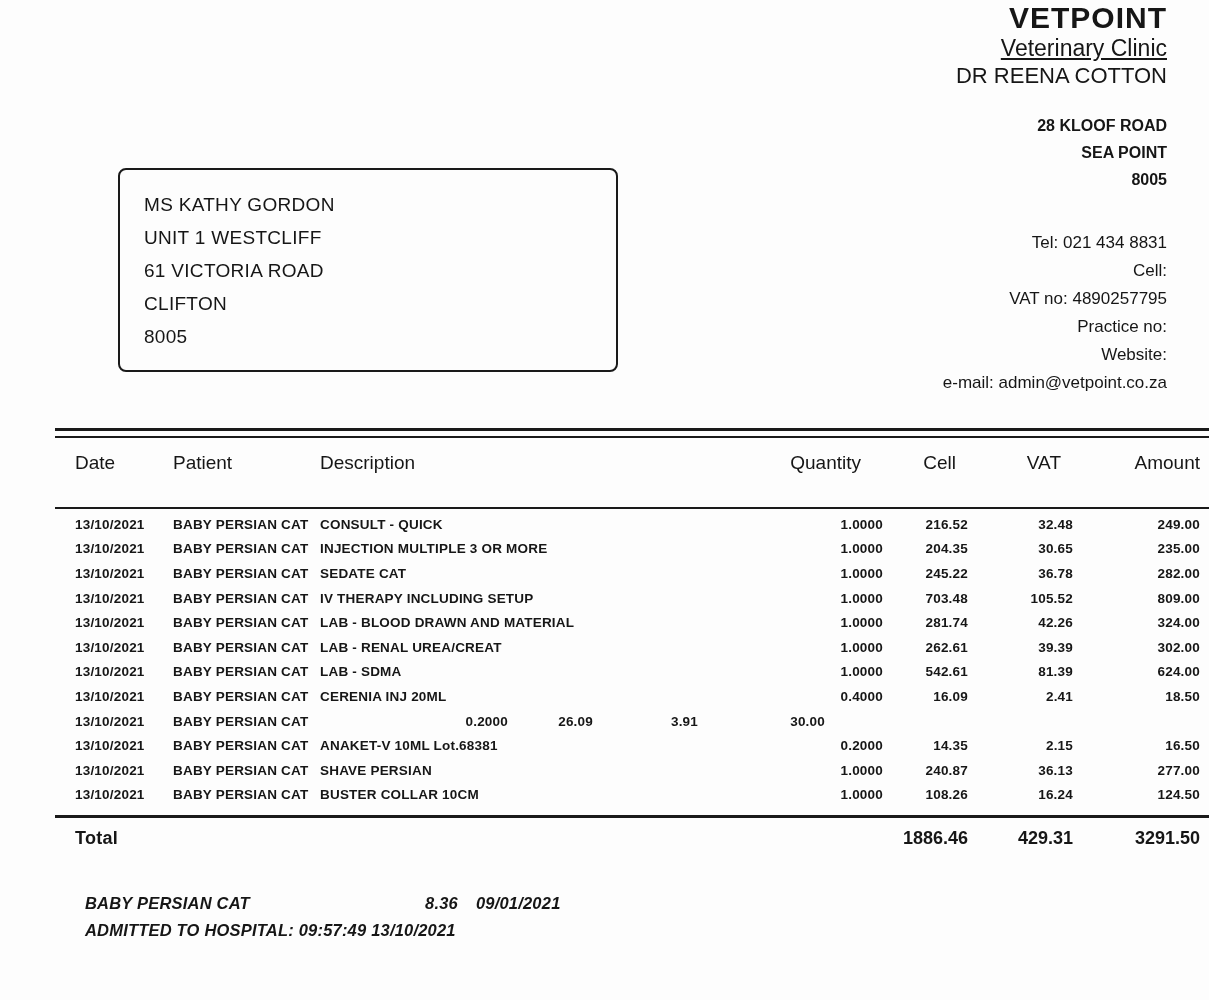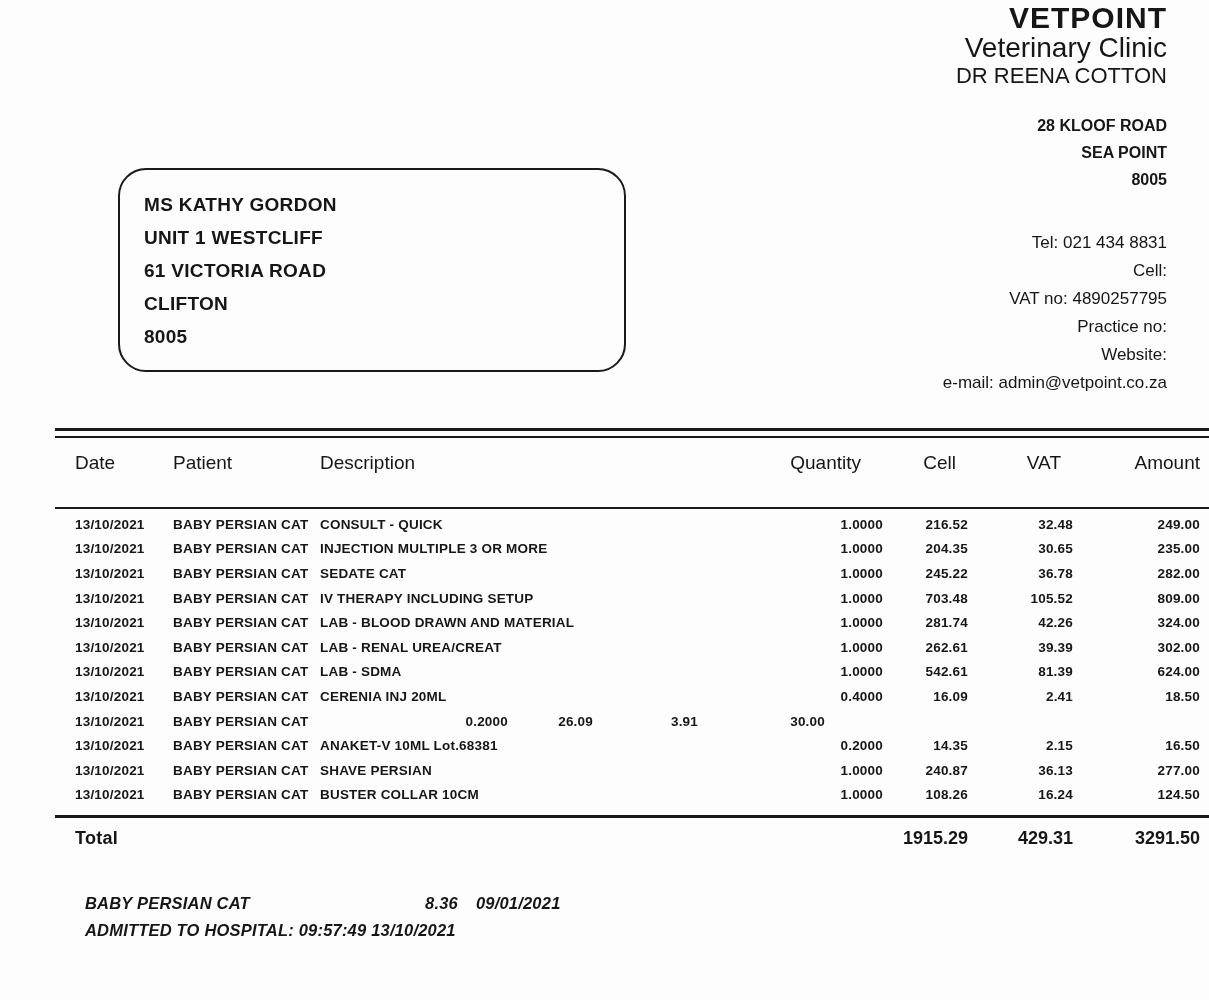--- a/index.html
+++ b/index.html
@@ -7,32 +7,32 @@
     width:1209px;height:1000px;position:relative;overflow:hidden;
     background:#fdfdfd;color:#161616;
     font-family:"Liberation Sans","DejaVu Sans",sans-serif;
     -webkit-font-smoothing:antialiased;
   }
   .doc{position:absolute;inset:0;margin-left:33px;}
 
   
   .clinic-header{position:absolute;top:2px;right:42px;text-align:right;}
   .clinic-name{font-size:30px;font-weight:bold;letter-spacing:1px;line-height:32px;}
-  .clinic-sub{font-size:28px;line-height:28px;}
+  .clinic-sub{font-size:23px;line-height:28px;text-decoration:underline;}
   .clinic-doctor{font-size:22px;line-height:27px;}
 
   .clinic-address{position:absolute;top:112px;right:42px;text-align:right;
     font-size:16px;font-weight:600;line-height:27px;}
 
   .clinic-contact{position:absolute;top:229px;right:42px;text-align:right;
     font-size:17px;line-height:28px;}
 
   
   .client-box{position:absolute;left:85px;top:168px;width:466px;height:182px;
-    border:2.5px solid #1a1a1a;border-radius:28px;padding:18px 14px 0 24px;font-weight:bold;}
+    border:2.5px solid #1a1a1a;border-radius:8px;padding:18px 6px 0 24px;}
   .client-box div{font-size:19px;line-height:33px;letter-spacing:.3px;}
 
   
   .inv{position:absolute;left:22px;top:428px;width:1164px;}
   .rule{background:#1a1a1a;height:2px;width:100%;}
   .rule.thick{height:3px;}
   .rule.gap{margin-top:5px;}
 
   .hdr-row{display:flex;align-items:flex-start;height:46px;margin-top:14px;margin-bottom:9px;
     font-size:19px;}
@@ -219,21 +219,21 @@
       </div>
     </div>
 
     <div class="rule thick" style="margin-top:8px;"></div>
 
     <div class="total-row">
       <div class="c-label">Total</div>
       <div class="c-patient"></div>
       <div class="c-desc"></div>
       <div class="c-qty"></div>
-      <div class="c-excl">1915.29</div>
+      <div class="c-excl">1886.46</div>
       <div class="c-vat">429.31</div>
       <div class="c-amt">3291.50</div>
     </div>
   </div>
 
   <div class="footer-notes">
     <div class="fn-line1">
       <span class="fn-name">BABY PERSIAN CAT</span><span class="fn-weight">8.36</span><span class="fn-date">09/01/2021</span>
     </div>
     <div class="fn-line2">ADMITTED TO HOSPITAL: 09:57:49 13/10/2021</div>

